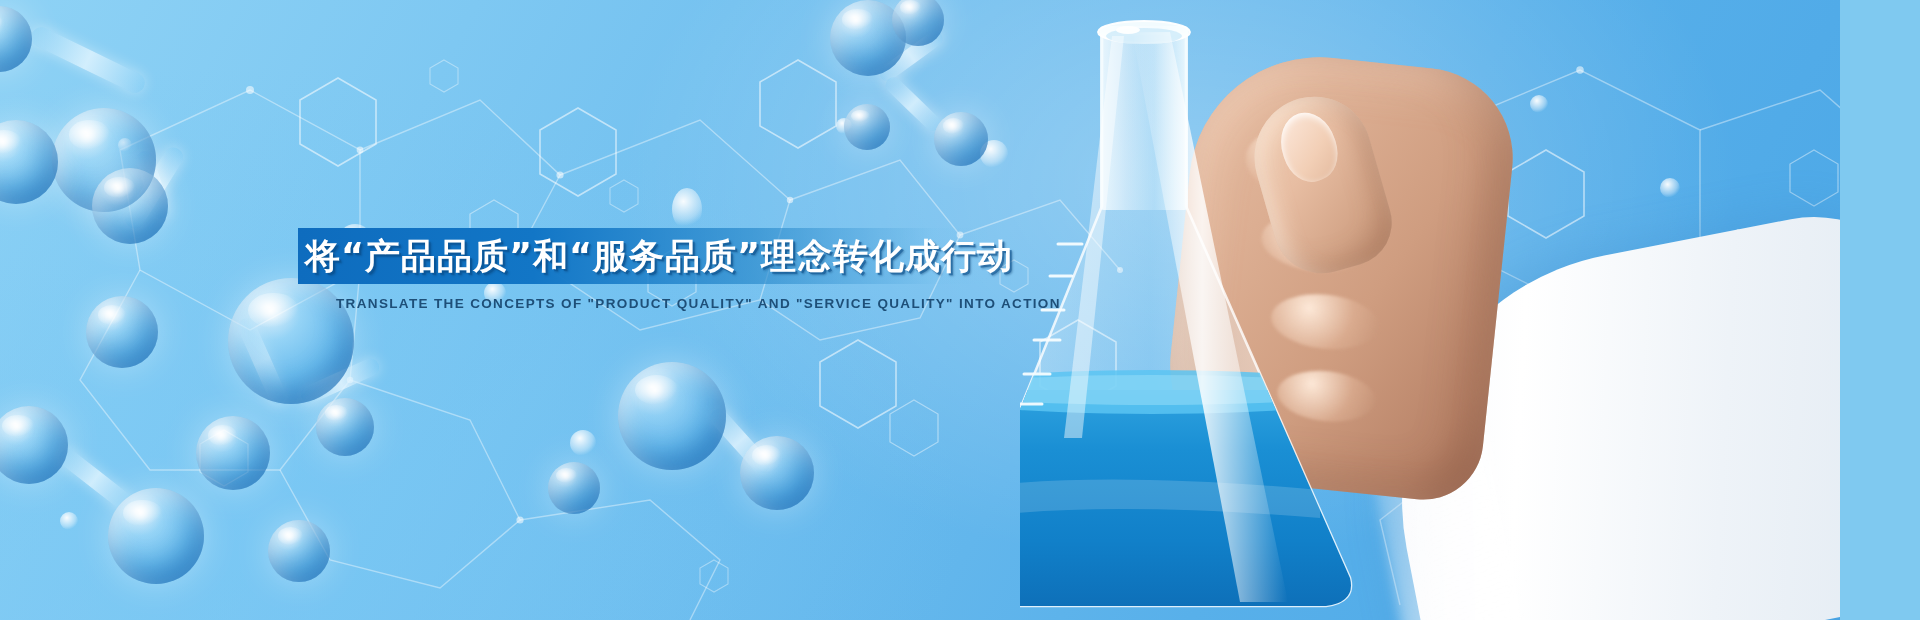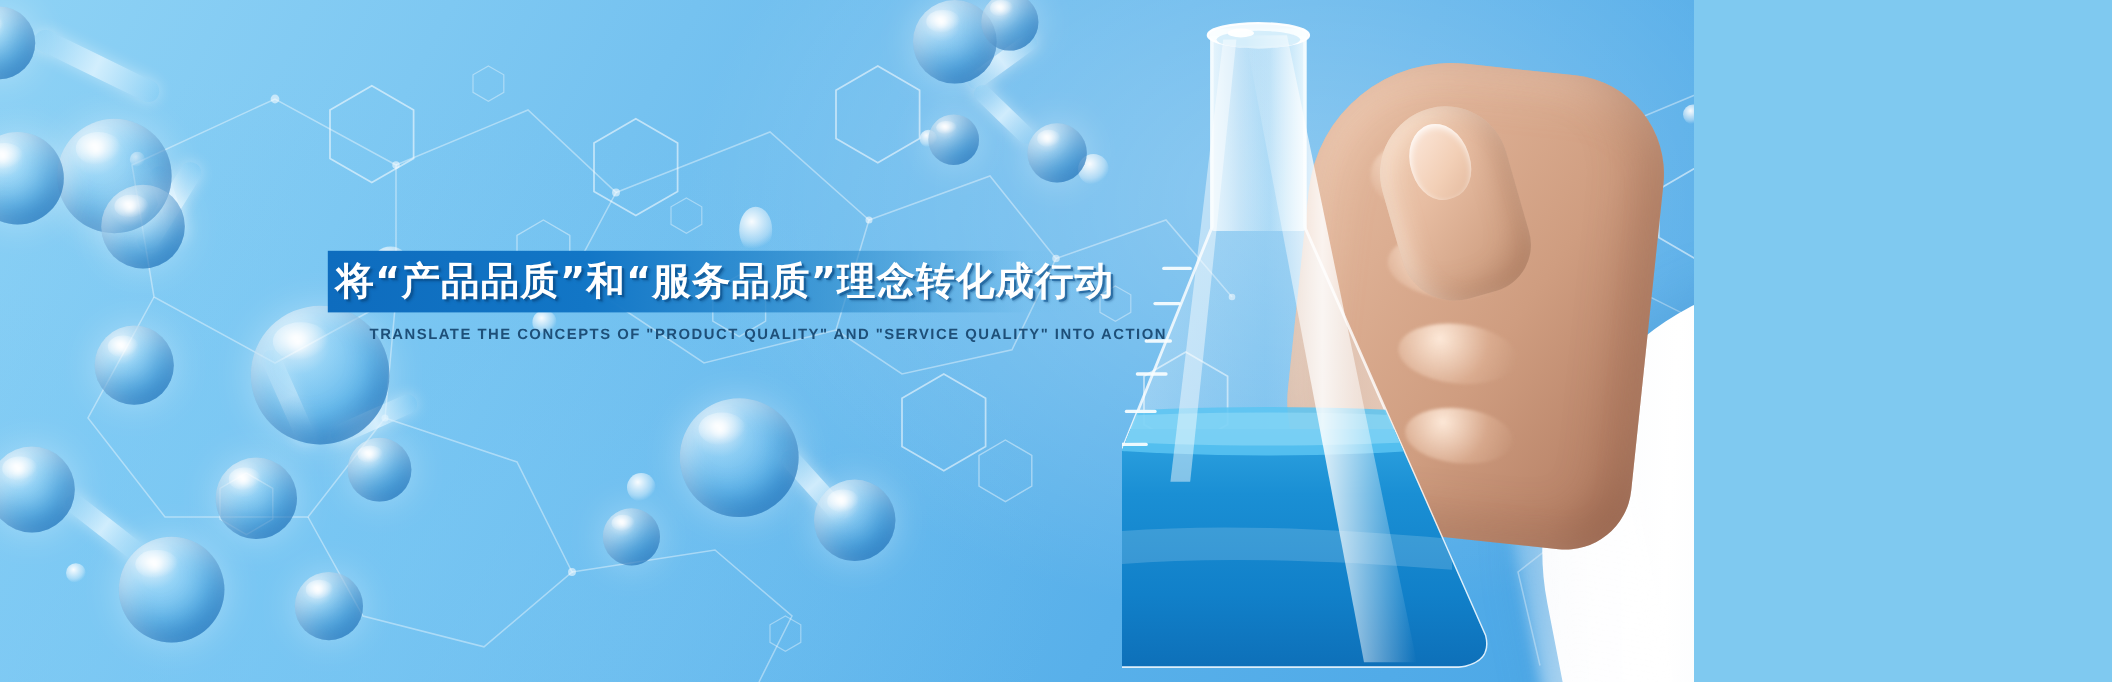--- a/index.html
+++ b/index.html
@@ -2,21 +2,21 @@
 <html><head>
 <meta charset="utf-8">
 <style>
   html,body{margin:0;padding:0;}
   body{
     width:1920px;height:620px;overflow:hidden;
     font-family:"Liberation Sans","DejaVu Sans",sans-serif;
     background:#7fc9f0;
   }
   .banner{
-    position:relative;width:1540px;height:620px;overflow:hidden;
+    position:relative;width:1840px;height:620px;overflow:hidden;
     background:
       radial-gradient(ellipse 900px 620px at 1180px 180px, rgba(255,255,255,.30) 0%, rgba(255,255,255,0) 62%),
       radial-gradient(ellipse 1100px 700px at 250px 520px, rgba(120,200,245,.55) 0%, rgba(120,200,245,0) 65%),
       linear-gradient(118deg,#8ed2f5 0%,#7ec8f2 22%,#6cbcee 46%,#58b0ea 70%,#4aa6e6 100%);
   }
 
   
   .wire{position:absolute;inset:0;pointer-events:none;}
   .wire svg{display:block;width:1920px;height:620px;}
 

